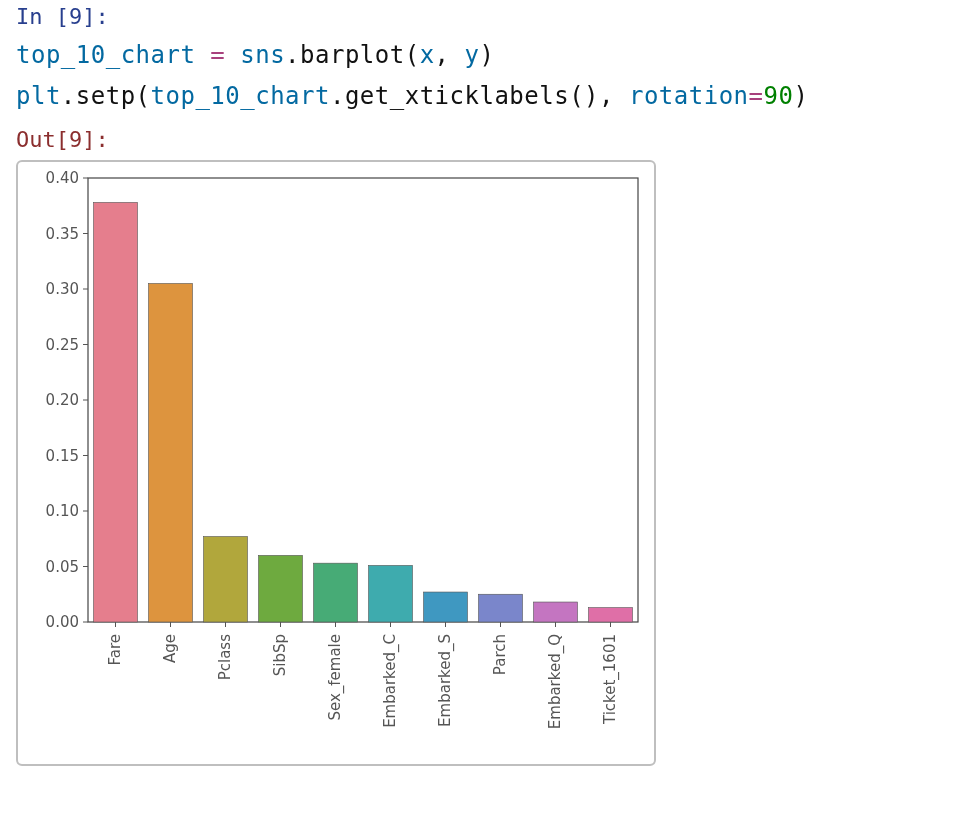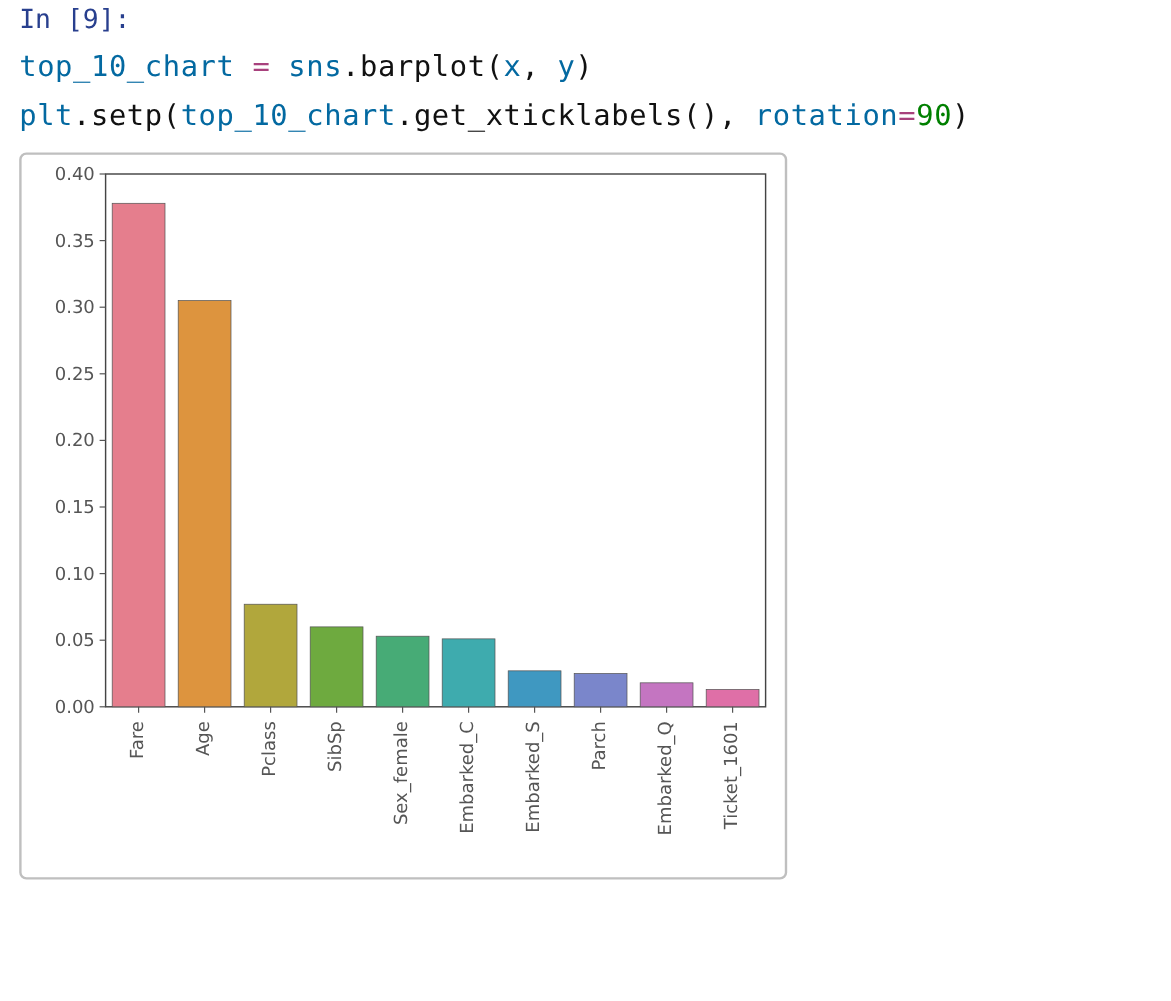--- a/index.html
+++ b/index.html
@@ -71,20 +71,21 @@
 </head>
 <body>
 
 <div class="page">
 
   <div class="code-prompt">In  [9]:</div>
 
   <div class="code-block"><span id="code-line-1"><span class="tk-name">top_10_chart </span><span class="tk-op">=</span><span class="tk-name"> sns</span><span class="tk-punc">.</span><span class="tk-call">barplot</span><span class="tk-punc">(</span><span class="tk-name">x</span><span class="tk-punc">,</span><span class="tk-name"> y</span><span class="tk-punc">)</span></span>
 <span id="code-line-2"><span class="tk-name">plt</span><span class="tk-punc">.</span><span class="tk-call">setp</span><span class="tk-punc">(</span><span class="tk-name">top_10_chart</span><span class="tk-punc">.</span><span class="tk-call">get_xticklabels</span><span class="tk-punc">()</span><span class="tk-punc">,</span><span class="tk-name"> rotation</span><span class="tk-op">=</span><span class="tk-num">90</span><span class="tk-punc">)</span></span></div>
 
+  <div class="out-prompt">Out[9]:</div>
 
   <div class="chart-wrap">
     <svg id="chart" class="chart-svg" width="624" height="590">
         <rect x="64" y="10" width="550" height="444" class="axis-spine" fill="none"></rect>
         <line x1="59" x2="64" y1="454" y2="454" class="axis-tick"></line>
         <text x="55" y="459" text-anchor="end" class="ytick-label">0.00</text>
         <line x1="59" x2="64" y1="398.5" y2="398.5" class="axis-tick"></line>
         <text x="55" y="403.5" text-anchor="end" class="ytick-label">0.05</text>
         <line x1="59" x2="64" y1="343" y2="343" class="axis-tick"></line>
         <text x="55" y="348" text-anchor="end" class="ytick-label">0.10</text>

